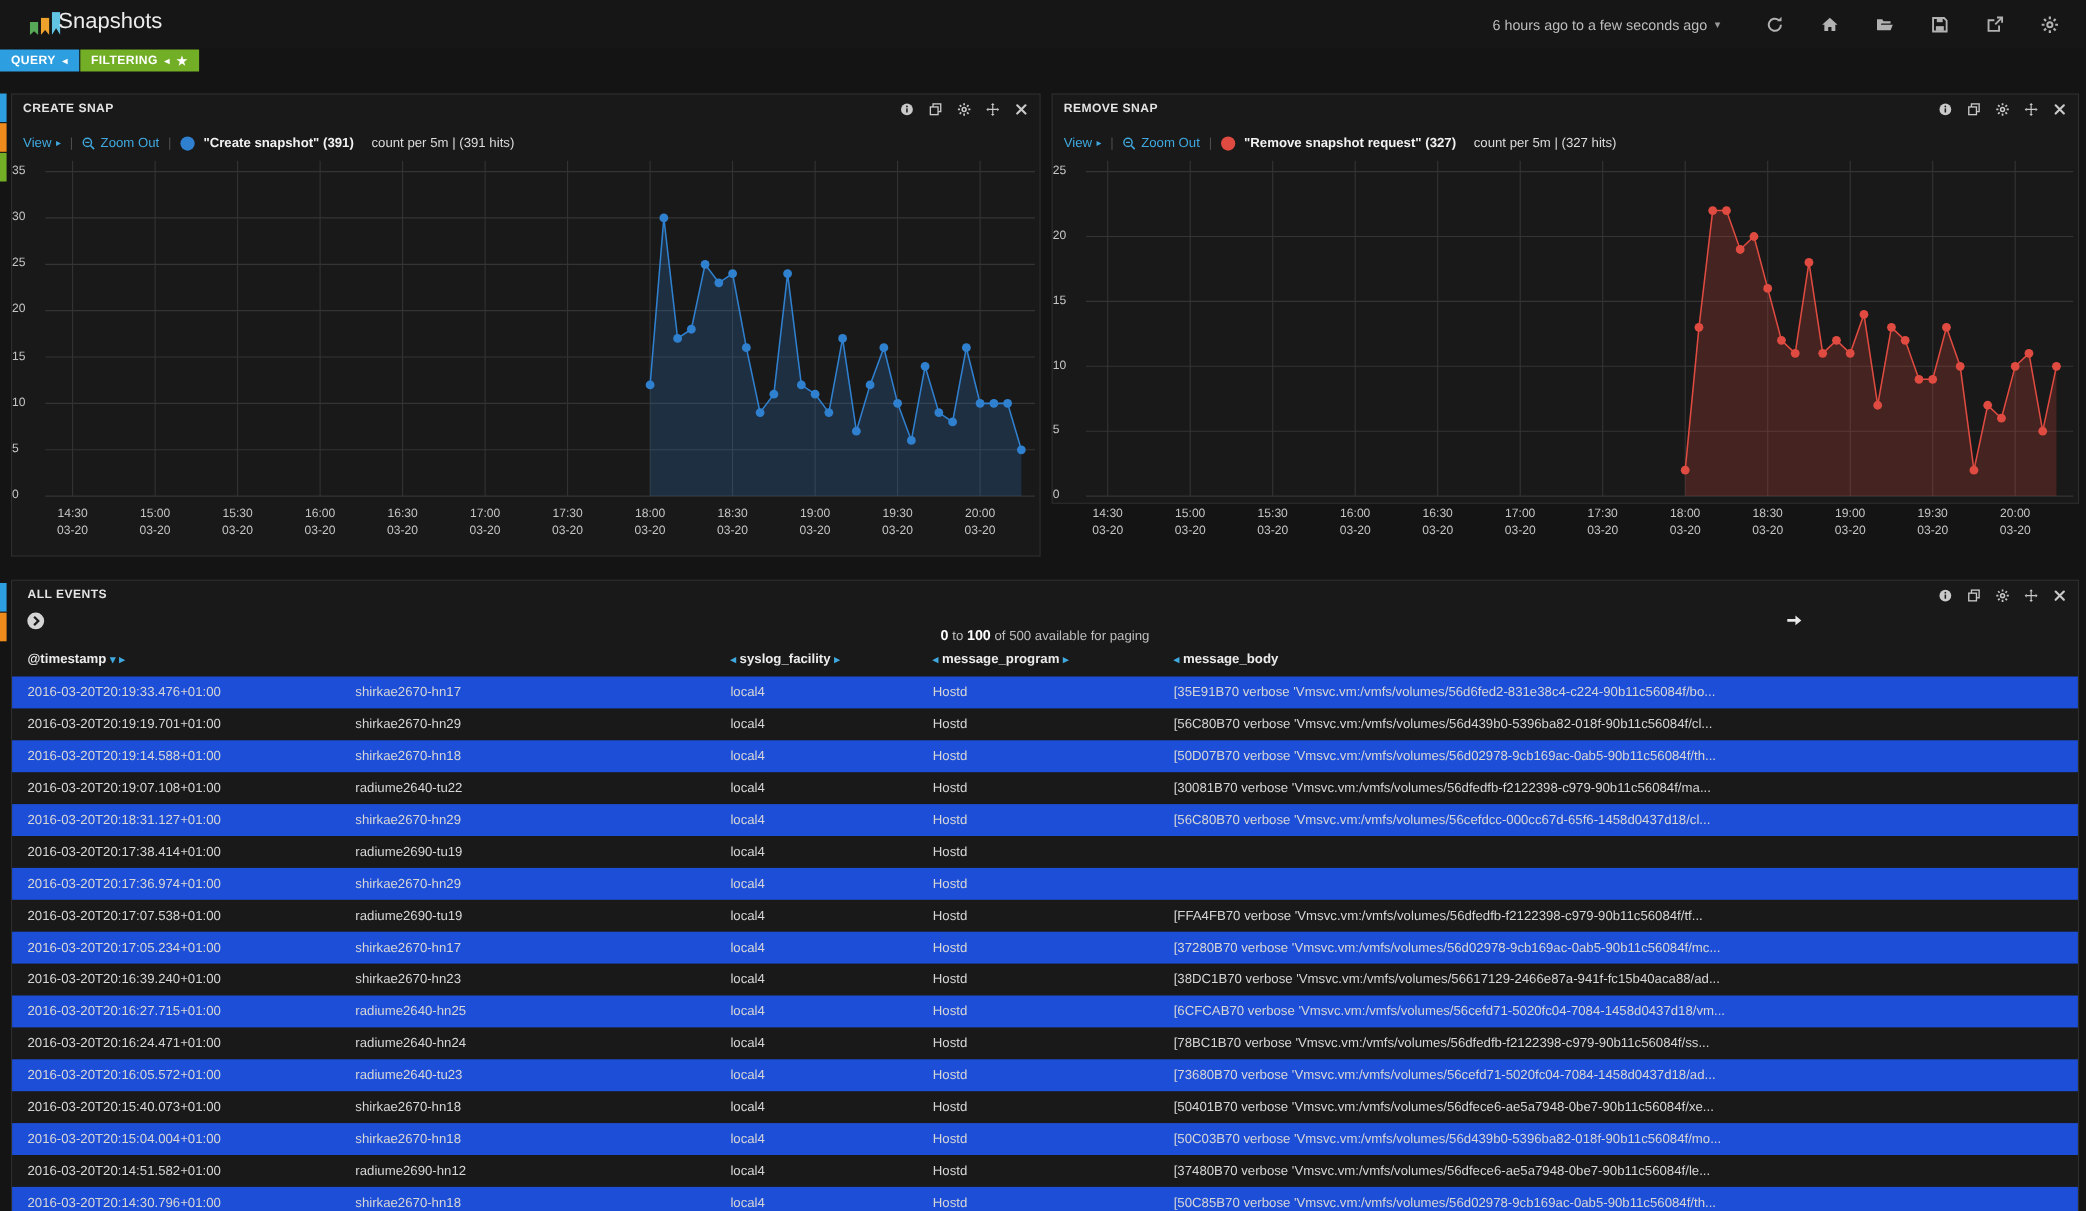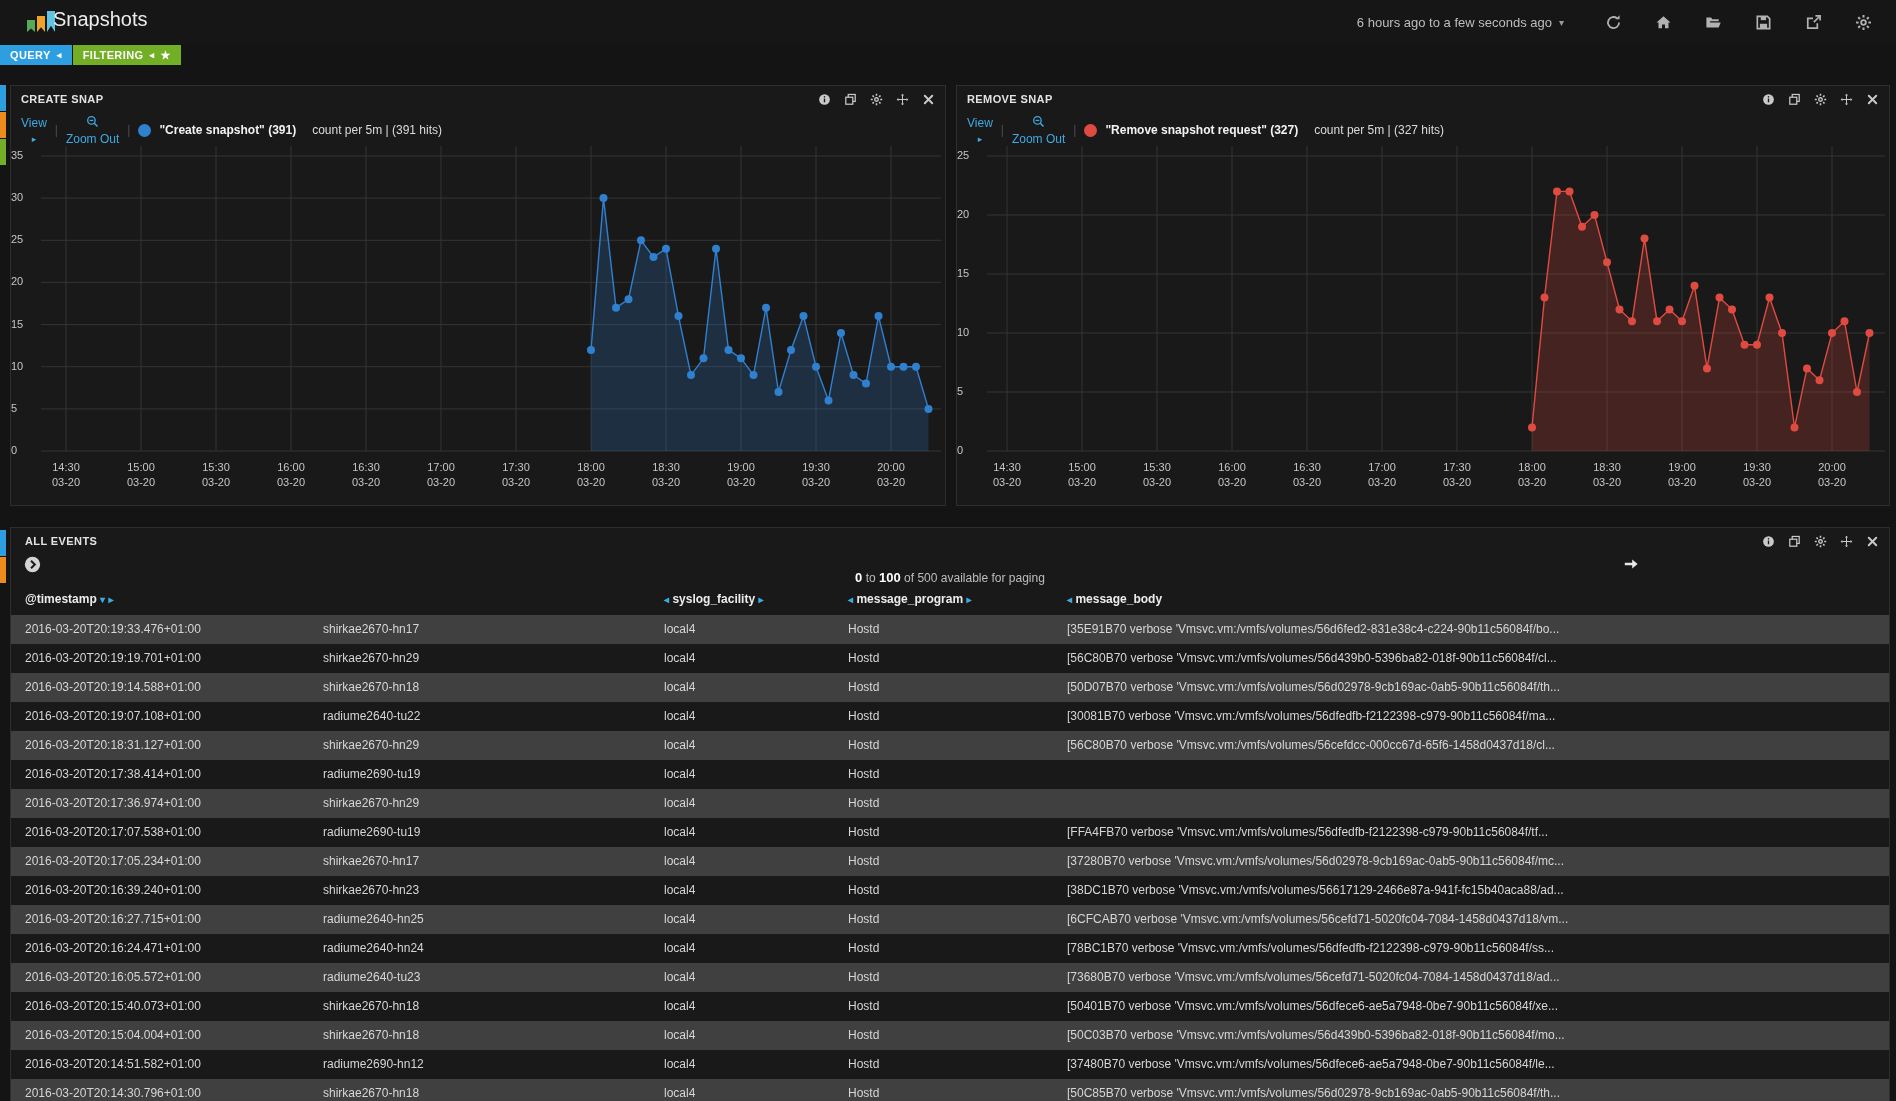--- a/index.html
+++ b/index.html
@@ -26,30 +26,30 @@
   
   .tabs-row { position:absolute; left:0; top:45px; display:flex; gap:1px; }
   .tab { height:20px; display:flex; align-items:center; gap:6px; padding:0 10px; font-size:11px; font-weight:bold; color:#fff; letter-spacing:.4px; cursor:pointer; }
   .tab .tri { font-size:9px; }
   .tab .star { font-size:11px; }
   
   .rowtab { position:absolute; left:0; width:6px; height:26px; cursor:pointer; }
   
   .panel { position:absolute; background:#191919; border:1px solid #2e2e2e; }
   #panel-create { left:10px; top:85px;  width:936px; height:421px; }
-  #panel-remove { left:956px; top:85px; width:934px; height:421px; }
+  #panel-remove { left:956px; top:85px; width:934px; height:373px; }
   #panel-events { left:10px; top:527px; width:1880px; height:580px; }
   .panel-title { position:absolute; left:10px; top:7px; font-size:11px; font-weight:bold; letter-spacing:.4px; color:#e3e3e3; }
   #panel-events .panel-title { left:14px; }
   .panel-icons { position:absolute; right:10px; top:7px; display:flex; gap:13px; color:#c9c9c9; }
   .p-icon { width:13px; height:13px; cursor:pointer; }
   .p-icon svg { width:13px; height:13px; display:block; }
   
   .legend { position:absolute; left:10px; top:36px; height:16px; display:flex; align-items:center; gap:8px; font-size:12px; white-space:nowrap; }
-  .lnk { color:#3fa9e0; cursor:pointer; display:flex; align-items:center; gap:4px;flex-direction:column; }
+  .lnk { color:#3fa9e0; cursor:pointer; display:flex; align-items:center; gap:4px; }
   .lnk .tri8 { font-size:9px; }
   .lnk .zicon { width:13px; height:13px; }
   .lnk .zicon svg { width:13px; height:13px; display:block; }
   .sep { color:#4d4d4d; }
   .bullet { width:13px; height:13px; border-radius:50%; display:inline-block; }
   .qlabel { font-weight:bold; color:#f2f2f2; }
   .qcount { color:#dcdcdc; margin-left:8px; }
   
   .ylabels { position:absolute; left:0; top:60px; width:26px; height:307px; }
   .ylabels div { position:absolute; right:2px; font-size:11px; color:#c6c6c6; text-align:left; width:24px; }
@@ -61,21 +61,21 @@
   .expand-circle svg { width:17px; height:17px; display:block; }
   .paging { position:absolute; left:0; top:32px; width:100%; text-align:center; font-size:12px; color:#bdbdbd;margin-top:10px; }
   .paging b { color:#ffffff; font-size:13px; }
   .next-arrow { position:absolute; left:1612px; top:28px; width:16px; height:16px; color:#e8e8e8; cursor:pointer; }
   .next-arrow svg { width:16px; height:16px; display:block; }
   .thead { position:absolute; left:0; top:58px; width:100%; height:26px; }
   .th { position:absolute; font-size:12px; font-weight:bold; color:#ececec; line-height:26px; white-space:nowrap; cursor:pointer; }
   .th .arr { color:#3fa9e0; font-size:10px; }
   .tbody { position:absolute; left:0; top:87px; width:100%; }
   .trow { position:absolute; left:0; width:100%; height:29px; cursor:pointer; }
-  .trow.striped { background:#404040; }
+  .trow.striped { background:#1d4ed8; }
   .td { position:absolute; font-size:12px; color:#d6d6d6; line-height:29px; white-space:nowrap; overflow:hidden; }
   .c0 { left:14px;   width:288px; }
   .c1 { left:312px;  width:331px; }
   .c2 { left:653px;  width:174px; }
   .c3 { left:837px;  width:209px; }
   .c4 { left:1056px; width:816px; }
 </style>
 </head>
 <body>
 

